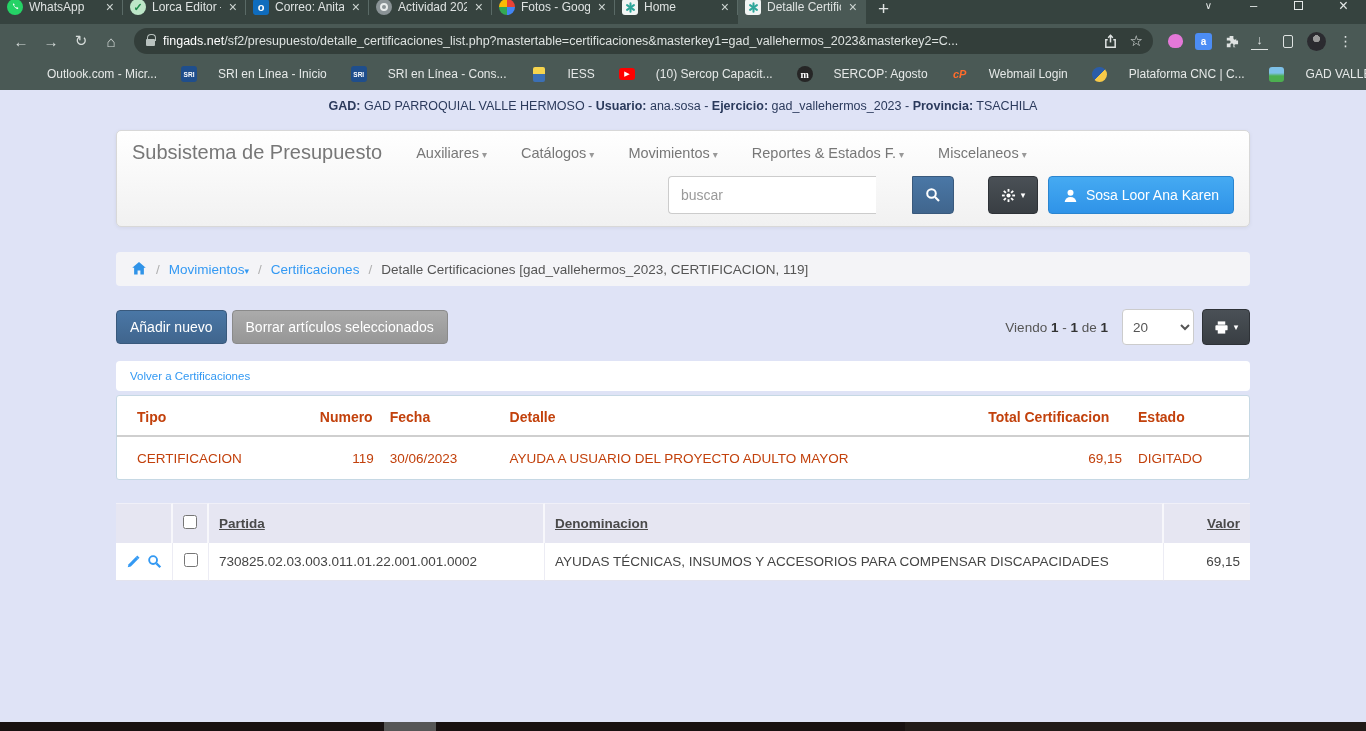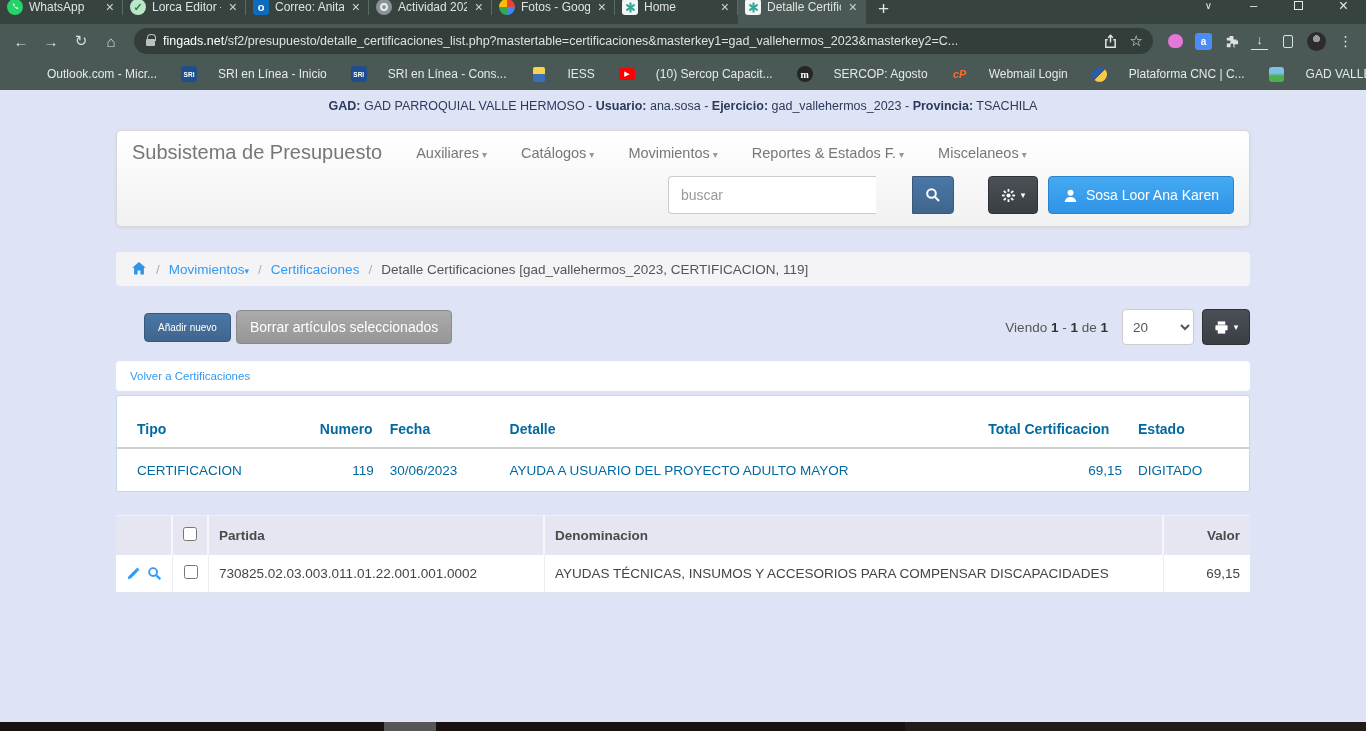--- a/index.html
+++ b/index.html
@@ -79,44 +79,44 @@
   .btn-gear { width:50px; margin-left:34px; }
   .btn-user { margin-left:10px; height:38px; padding:0 14px; background:linear-gradient(#45aaf2,#2f93e8); border:1px solid #2a85d0; border-radius:4px; color:#fff; font-size:14px; display:flex; align-items:center; gap:8px; cursor:pointer; }
   .caret-sm { font-size:9px; }
 
   .breadcrumb { margin-top:25px; background:#f4f4f7; border-radius:4px; padding:9px 15px; font-size:13.5px; display:flex; align-items:center; gap:9px; color:#b0b0b0; }
   .crumb-link { color:#3399f3; cursor:pointer; }
   .crumb-active { color:#555; }
   .home-ic { color:#2f93e8; font-size:17px; line-height:13px; cursor:pointer; }
 
   .actions-row { margin-top:23px; display:flex; align-items:center; }
-  .btn-primary { background:linear-gradient(#4a77a6,#40658d); border:1px solid #39597c; color:#fff; font-size:10px; padding:8px 13px; border-radius:4px; cursor:pointer;margin-left:28px; }
+  .btn-primary { background:linear-gradient(#4a77a6,#40658d); border:1px solid #39597c; color:#fff; font-size:14px; padding:8px 13px; border-radius:4px; cursor:pointer; }
   .btn-grey { background:linear-gradient(#ababab,#969696); border:1px solid #8a8a8a; color:#fff; font-size:14px; padding:8px 13px; border-radius:4px; margin-left:5px; cursor:pointer; }
   .paging { margin-left:auto; display:flex; align-items:center; font-size:13.5px; color:#555; }
   .paging b { color:#333; }
   .paging .gap { white-space:pre; }
   .page-size { margin-left:14px; width:72px; height:36px; border:1px solid #ccc; border-radius:4px; font-size:13.5px; color:#555; padding:0 6px; background:#fff; }
   .btn-print { width:48px; height:36px; margin-left:8px; }
 
   .subheader { margin-top:16px; background:#ffffff; border-radius:4px; padding:9px 14px; display:flex; align-items:center; gap:10px; }
   .back-link { font-size:11.5px; color:#3399f3; cursor:pointer; }
   .sub-title { font-size:15px; color:#35607a; }
 
   .master-panel { margin-top:4px; background:#fff; border:1px solid #c6d8e4; border-radius:3px; }
-  .master-table { width:100%; border-collapse:collapse; font-size:13.5px; color:#0369a1;margin-top:12px; }
+  .master-table { width:100%; border-collapse:collapse; font-size:13.5px; color:#c2410c; }
   .master-table th { text-align:left; font-size:14px; font-weight:bold; padding:13px 8px 10px; border-bottom:2px solid #cfcfcf; }
   .master-table td { padding:14px 8px 13px; }
   .m-right { text-align:right; }
   .pad-l { padding-left:20px !important; }
   .pad-r { padding-right:20px !important; }
 
   .detail-table { margin-top:23px; width:100%; border-collapse:separate; border-spacing:0; font-size:13.5px; color:#444; }
   .detail-table th { background:#e6e6f2; font-weight:bold; text-align:left; padding:11px 10px; border-right:2px solid #f7f7fb; border-top:1px solid #f0f0f8; }
   .detail-table th.last { border-right:none; }
-  .detail-table th a { color:#4a4a4a; cursor:pointer; }
+  .detail-table th a { color:#4a4a4a; text-decoration:underline; cursor:pointer; }
   .detail-table td { background:#fff; padding:10px; border-right:1px solid #ececf4; border-bottom:1px solid #e3e3ee; }
   .detail-table td.last { border-right:none; }
   .col-icons { width:46px; } .col-check { width:34px; text-align:center !important; } .col-valor { width:86px; text-align:right !important; }
   .row-icons { display:flex; gap:7px; align-items:center; justify-content:center; }
   .row-icons svg { cursor:pointer; }
   input[type=checkbox] { width:14px; height:14px; cursor:pointer; }
 
   .taskbar { height:9px; background:#181110; position:relative; flex:0 0 auto; }
   .taskbar .seg { position:absolute; top:0; height:9px; }
   .seg-light { left:384px; width:52px; background:#565656; }

